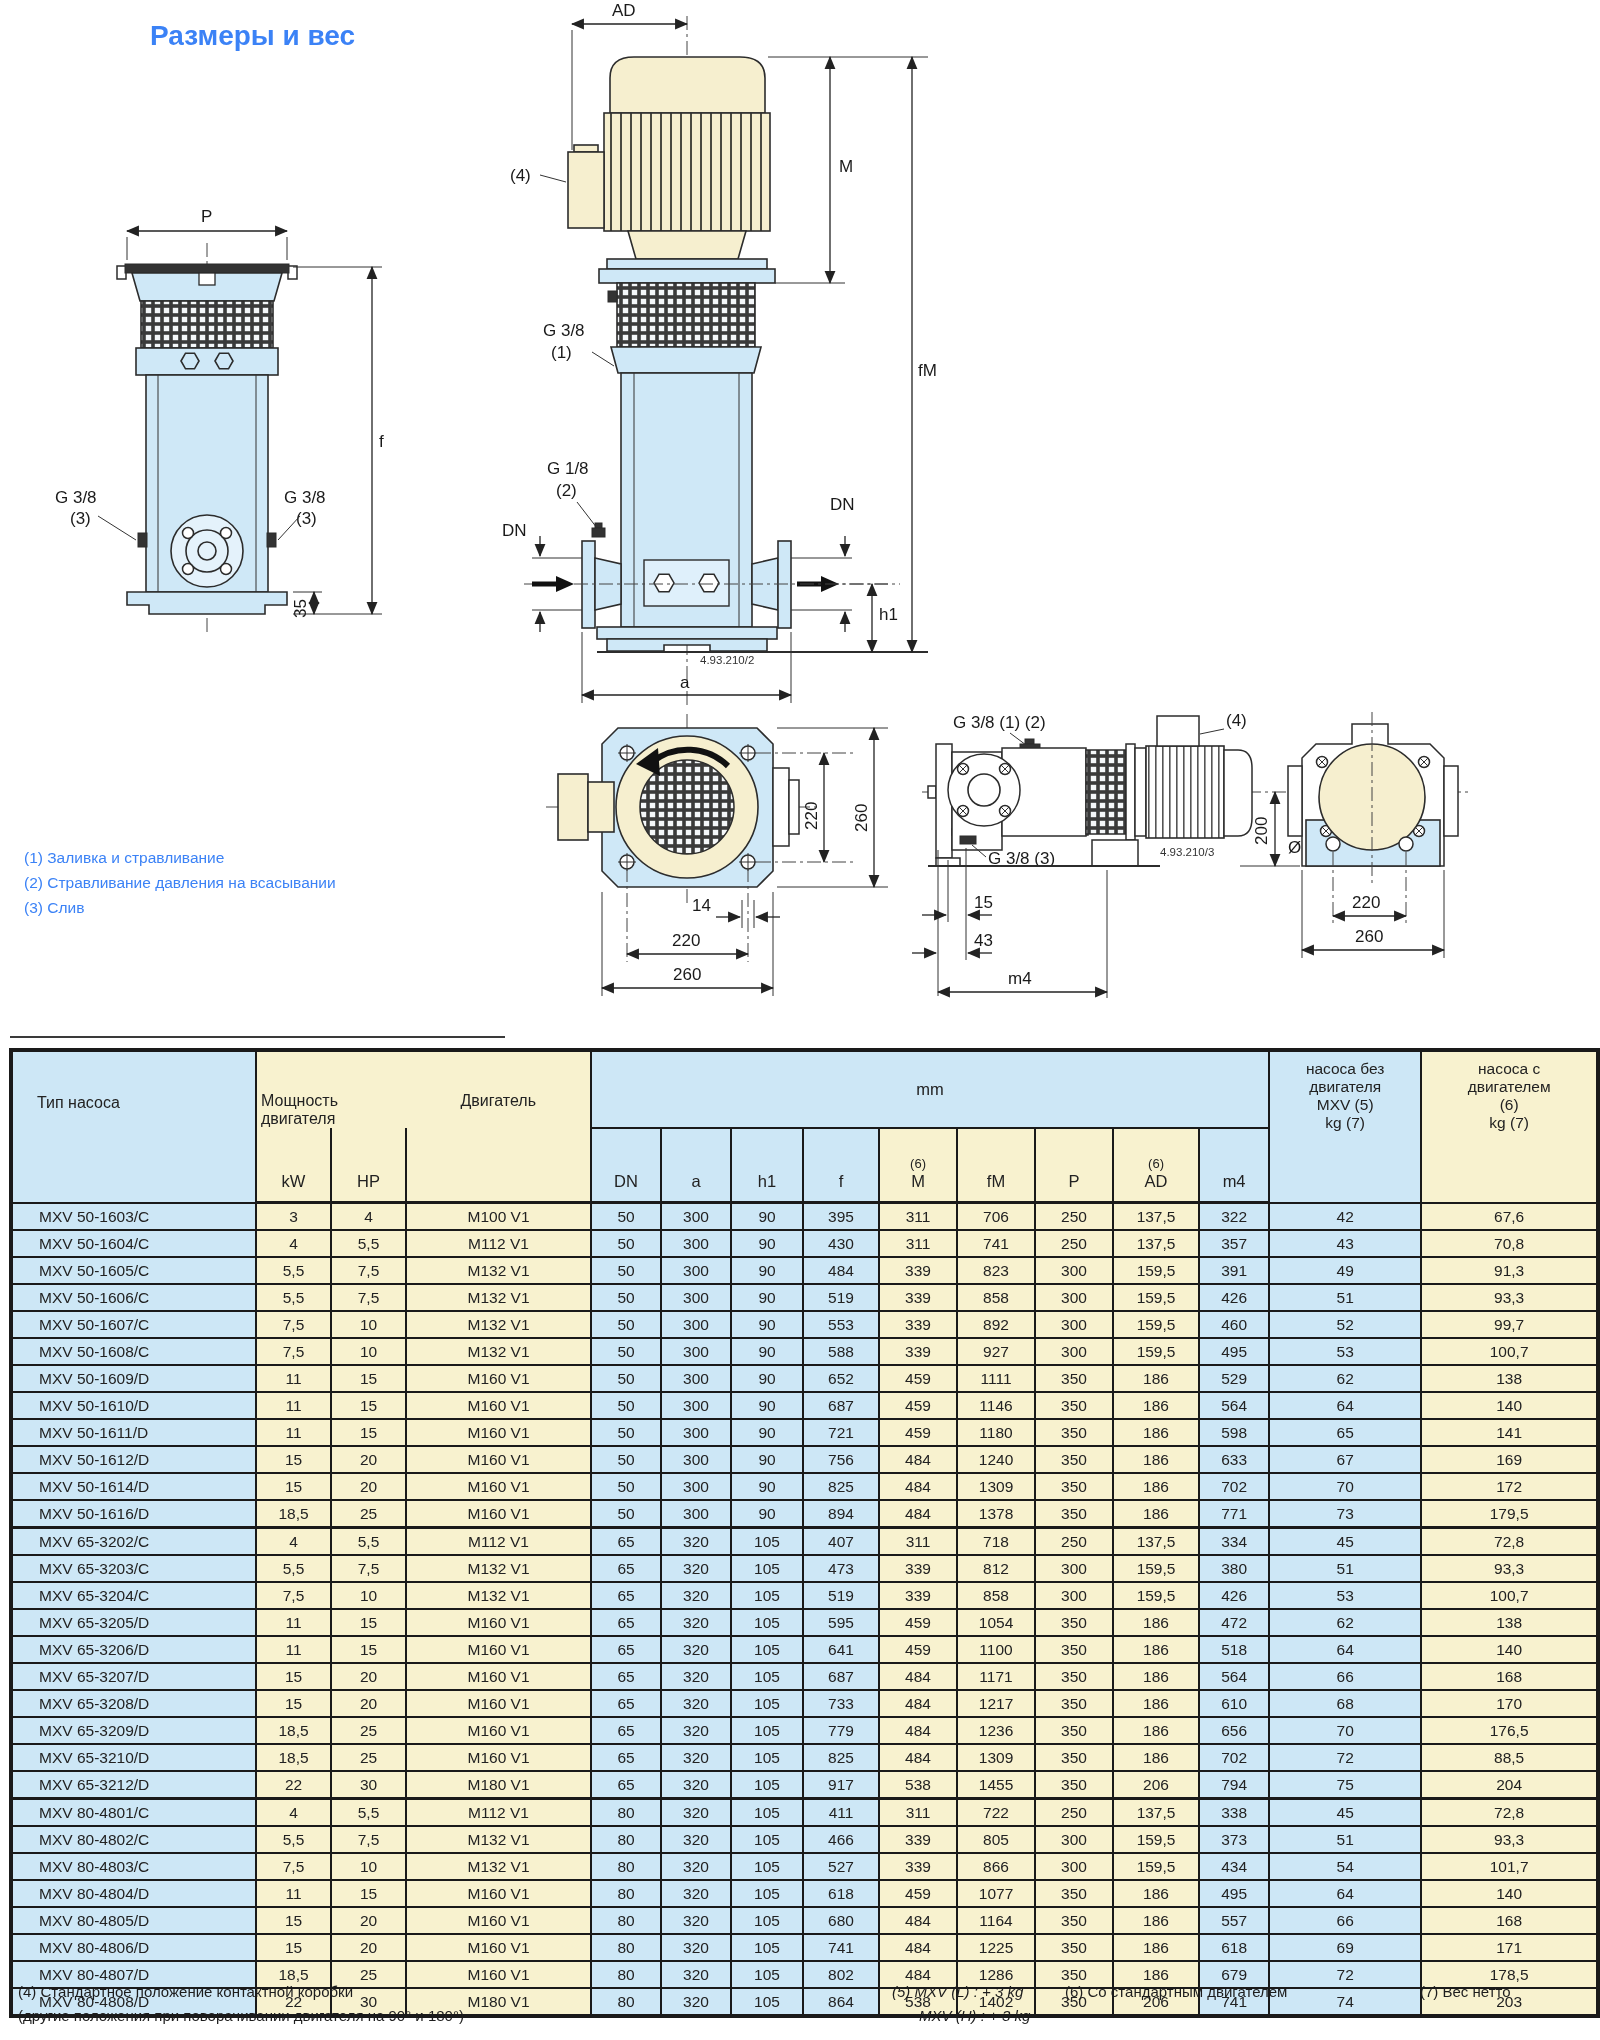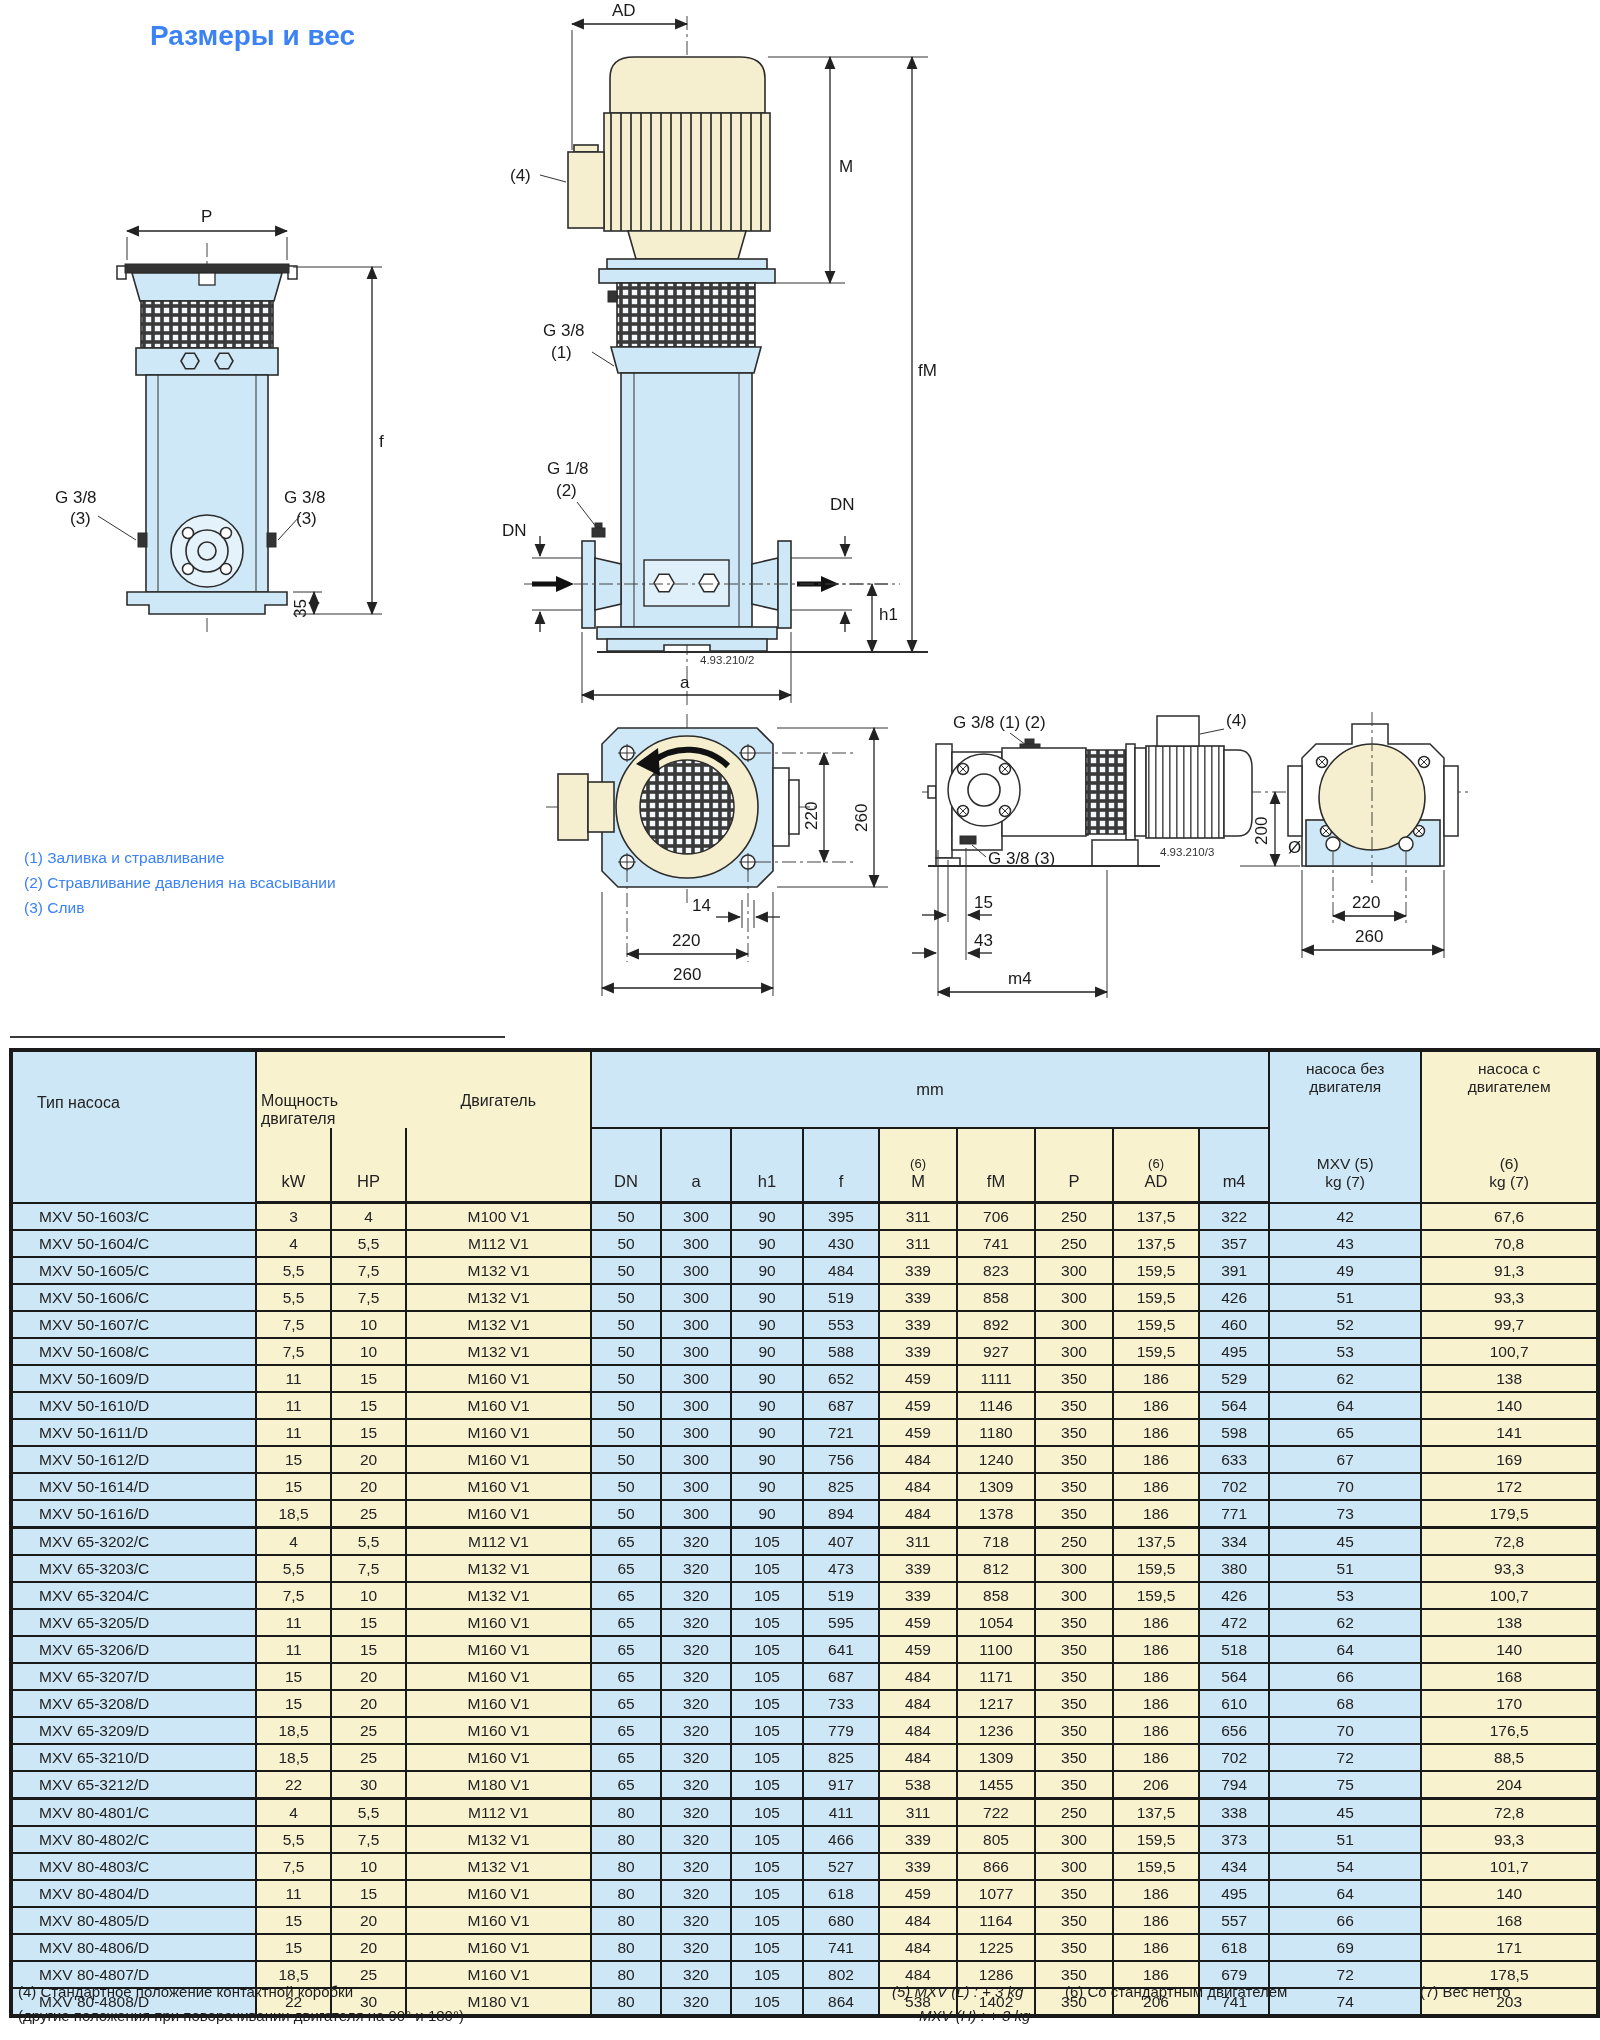--- a/index.html
+++ b/index.html
@@ -28,21 +28,21 @@
   .specs{border:4px solid #1a1a1a;}
   .c-blue{background:#cde7f6;}
   .c-cream{background:#f8f2cf;}
   th.h-type{vertical-align:top;text-align:left;padding:42px 6px 0 24px;font-size:16px;height:85px;}
   th.h-pm{border-bottom:0;vertical-align:top;font-size:16px;}
   th.h-pm .pmflex{display:flex;justify-content:space-between;padding:40px 54px 0 4px;text-align:left;}
   th.h-mm{font-size:16.5px;vertical-align:middle;}
   th.sub{height:62px;vertical-align:bottom;padding-bottom:10px;font-size:16.5px;}
   th.no-t{border-top:0;}
   th.h-w{font-size:15.5px;vertical-align:top;padding:0;}
-  th.h-w .wcol{display:flex;flex-direction:column;justify-content:space-between;height:131px;padding:8px 16px;}
+  th.h-w .wcol{display:flex;flex-direction:column;height:131px;padding:8px 16px;}
   .sup6{display:block;font-size:13px;margin-bottom:1px;}
   .specs td{height:25px;line-height:25px;}
   td.type{text-align:left;padding-left:26px;}
   tr.grp-top td{border-top:3px solid #1a1a1a;}
   thead tr.hr2 th{border-bottom:3px solid #1a1a1a;}
   .fnote{position:absolute;font-size:15px;line-height:24px;color:#1d1d1d;}
   #fn4{left:18px;top:1980px;}
   #fn5{left:892px;top:1980px;font-style:italic;}
   #fn5 .ind{margin-left:27px;}
   #fn6{left:1065px;top:1980px;}

